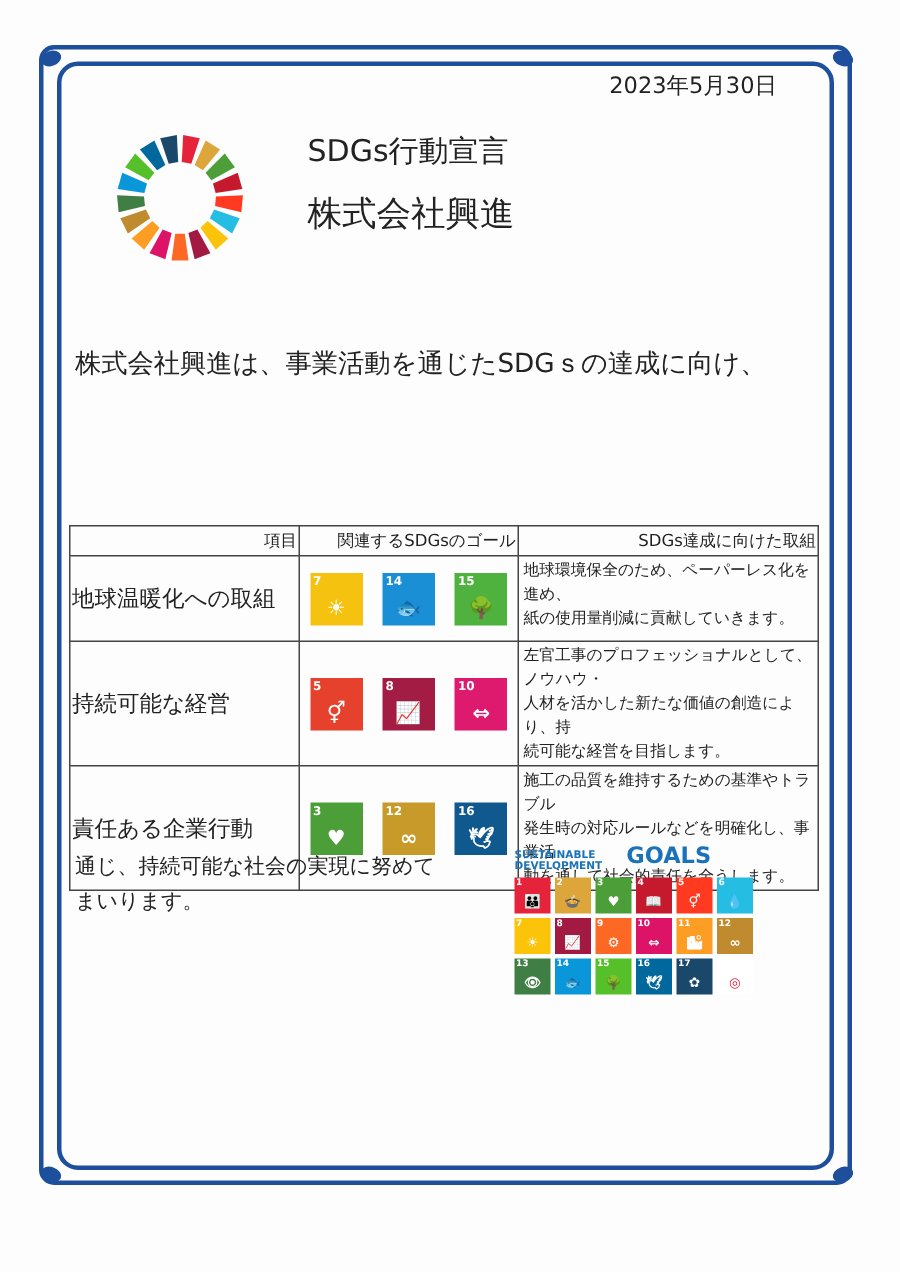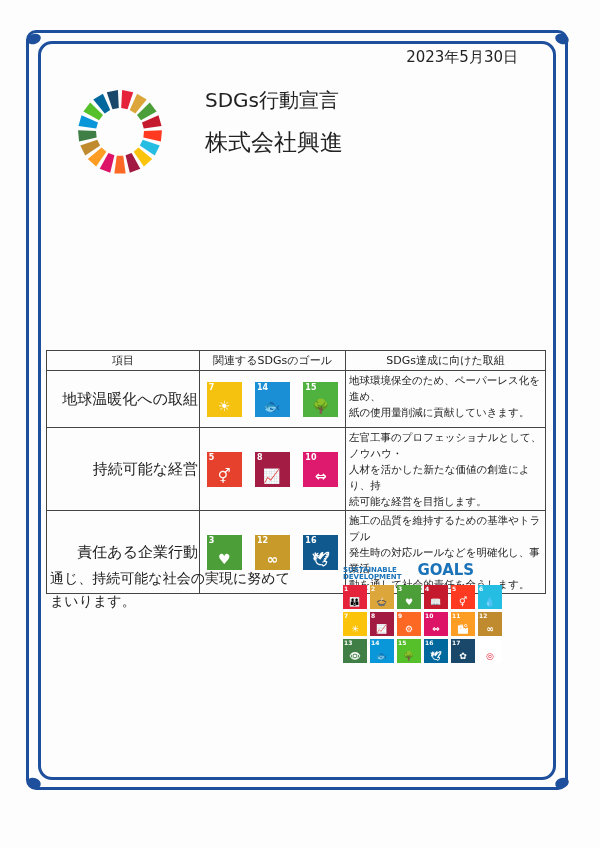--- a/index.html
+++ b/index.html
@@ -10,22 +10,22 @@
   .frame-inner { position:absolute; left:38px; top:41px; width:518px; height:739px;
                  border:3px solid #1d4f9c; box-sizing:border-box; border-radius:14px; }
   .leaf { position:absolute; width:14px; height:10px; background:#1d4f9c; border-radius:50%; }
   .date { position:absolute; right:82px; top:48px; font-size:15px; }
   .wheel { position:absolute; left:76px; top:88px; width:88px; height:88px; }
   .title1 { position:absolute; left:205px; top:87px; font-size:20px; }
   .title2 { position:absolute; left:205px; top:127px; font-size:23px; }
   .intro { position:absolute; left:50px; top:230px; font-size:17.5px; line-height:26px; }
   table.goals { position:absolute; left:46px; top:350px; width:500px; border-collapse:collapse; font-size:10.5px; }
   table.goals th, table.goals td { border:1px solid #444; }
-  table.goals th { font-weight:normal; height:17px; font-size:11px; }
-  td.item { width:150px; text-align:right; font-size:15px; height:54px; }
+  table.goals th { font-weight:normal; height:17px; font-size:11px;text-align:right; }
+  td.item { width:150px; text-align:left; font-size:15px; height:54px; }
   td.icons { width:145px; padding:0; }
   .icon-row { display:flex; justify-content:space-around; align-items:center; height:52px; }
   .sdg { width:35px; height:35px; position:relative; color:#fff; font-size:8px; font-weight:bold; }
   .sdg .num { position:absolute; left:2px; top:1px; }
   .sdg .glyph { position:absolute; left:0; right:0; bottom:3px; text-align:center; font-size:14px; }
   td.action { vertical-align:top; padding:1px 3px; line-height:16px; font-size:10.5px; }
   .closing { position:absolute; left:50px; top:567px; font-size:14px; line-height:23px; width:270px; }
   .poster { position:absolute; left:343px; top:567px; width:170px; }
   .poster-title { font-weight:bold; color:#1a73b8; font-size:7px; line-height:7px; display:flex; align-items:flex-start; gap:16px; }
   .poster-title .goals { font-size:15px; }
@@ -63,20 +63,21 @@
     <path d="M-23.76,-3.41 L-41.57,-5.96 L-38.49,-16.82 L-21.99,-9.61 Z" fill="#0a97d9"></path>
     <path d="M-20.92,-11.76 L-36.61,-20.58 L-29.81,-29.59 L-17.03,-16.91 Z" fill="#56c02b"></path>
     <path d="M-15.26,-18.52 L-26.71,-32.41 L-17.11,-38.36 L-9.78,-21.92 Z" fill="#00689d"></path>
     <path d="M-7.54,-22.78 L-13.20,-39.87 L-2.10,-41.95 L-1.20,-23.97 Z" fill="#19486a"></path>
   </svg>
 
 <div class="title1">SDGs行動宣言</div>
 <div class="title2">株式会社興進</div>
 
 <div class="intro">
+  <div>株式会社興進は、事業活動を通じたSDGｓの達成に向け、</div>
 </div>
 
 <table class="goals">
   <thead>
     <tr>
       <th>項目</th>
       <th>関連するSDGsのゴール</th>
       <th>SDGs達成に向けた取組</th>
     </tr>
   </thead>

